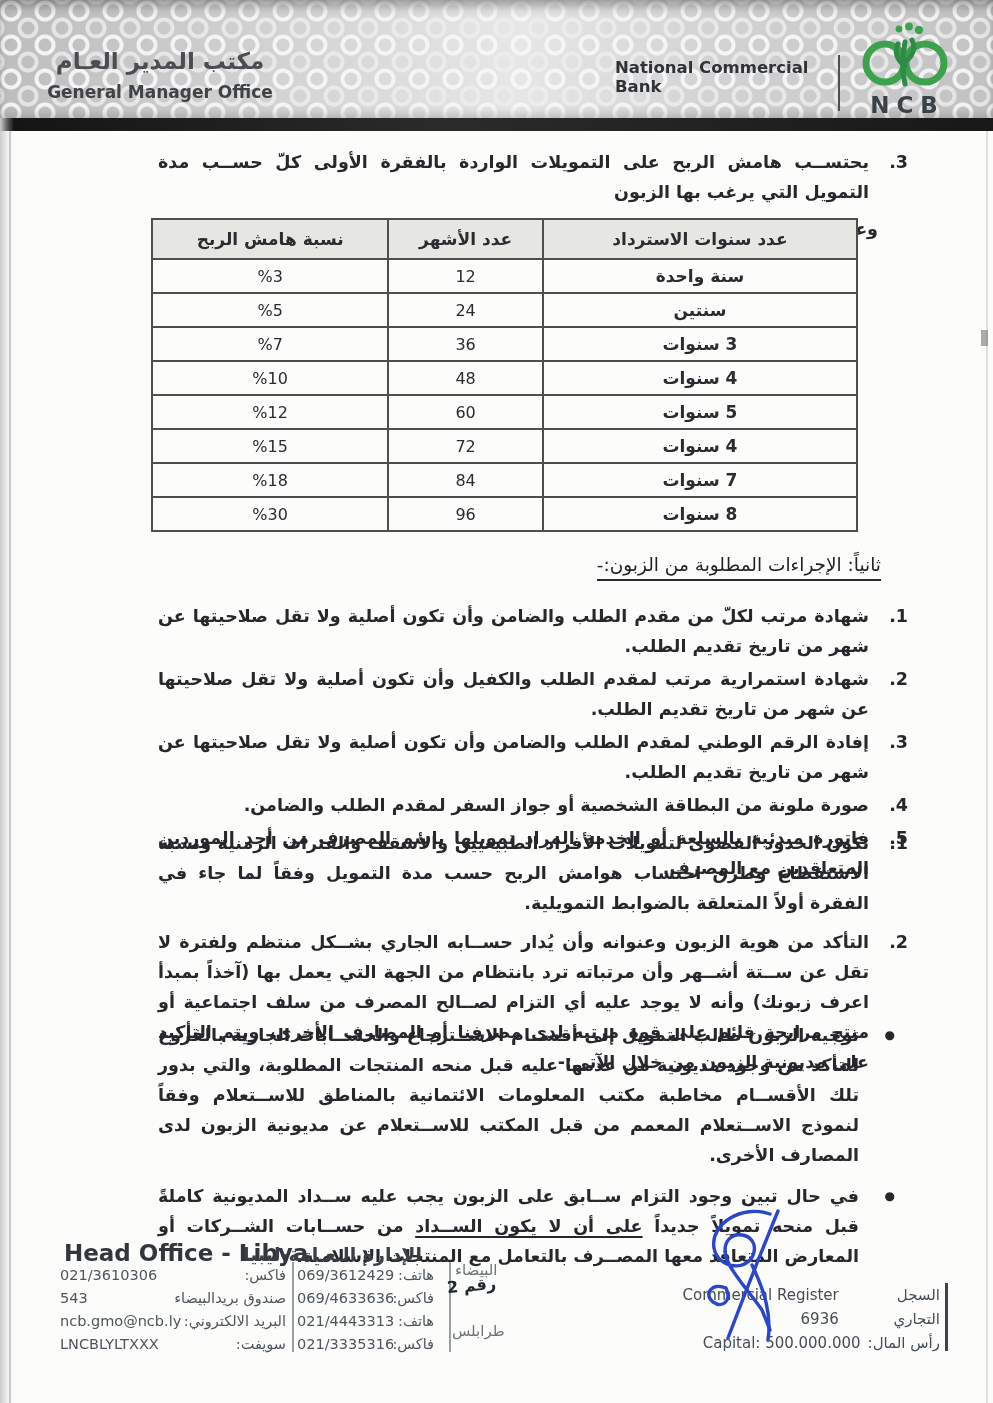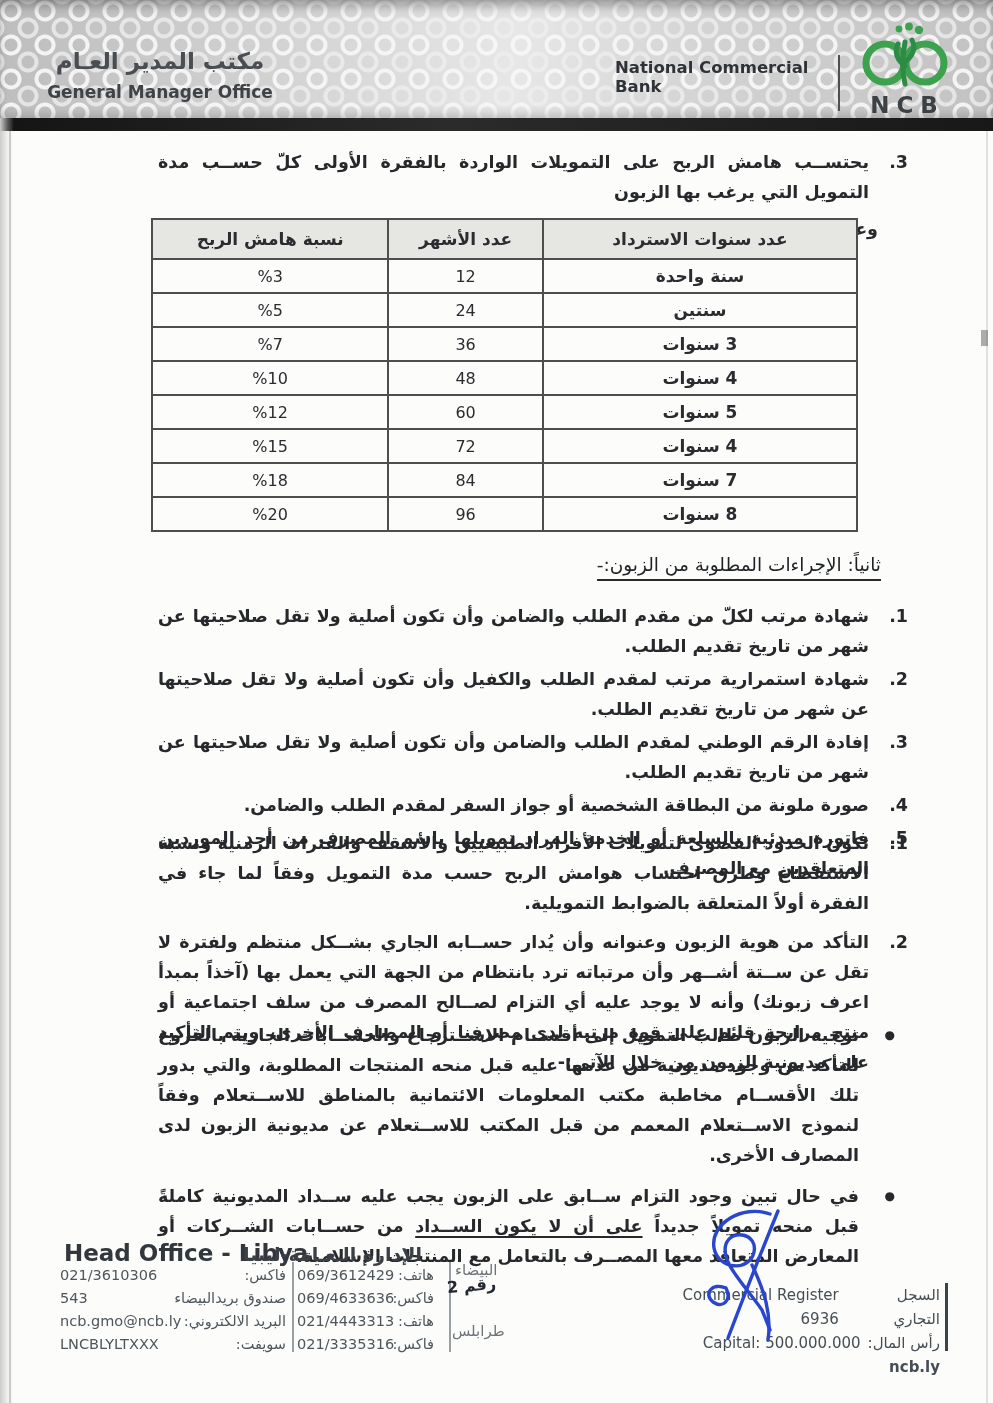--- a/index.html
+++ b/index.html
@@ -169,21 +169,21 @@
           <td class="numcell"><span class="ltr">%15</span></td>
         </tr>
       <tr>
           <td>7 سنوات</td>
           <td class="numcell">84</td>
           <td class="numcell"><span class="ltr">%18</span></td>
         </tr>
       <tr>
           <td>8 سنوات</td>
           <td class="numcell">96</td>
-          <td class="numcell"><span class="ltr">%20</span></td>
+          <td class="numcell"><span class="ltr">%30</span></td>
         </tr>
     </tbody>
   </table>
 
   <div class="sec-title" style="top:554px;">ثانياً: الإجراءات المطلوبة من الزبون:-</div>
 
   <div class="para" style="top:601px;">
     <div class="li-row" style="margin-bottom:3px;">
       <span class="li-num">1.</span>
       <span class="li-txt">شهادة مرتب لكلّ من مقدم الطلب والضامن وأن تكون أصلية ولا تقل صلاحيتها عن شهر من تاريخ تقديم الطلب.</span>
@@ -270,21 +270,20 @@
 
   <div class="reg-block">
     <div class="reg-row">
       <span>السجل التجاري</span>
       <span class="en">Commercial Register 6936</span>
     </div>
     <div class="reg-row">
       <span>رأس المال:</span>
       <span class="en">Capital: 500.000.000</span>
     </div>
-    <div class="website">ncb.ly</div>
   </div>
   <div class="reg-bar"></div>
 
   <div class="signature">
     <svg width="118" height="138" viewBox="0 0 118 138">
       <g fill="none" stroke="#2946cc" stroke-width="3.4" stroke-linecap="round">
         <path d="M80,6 C52,-4 20,16 24,40 C28,62 60,64 64,44 C68,26 42,20 36,36 C30,54 54,76 72,102 L80,122"></path>
         <path d="M88,3 C74,37 54,88 38,130"></path>
         <path d="M36,80 C22,74 13,86 23,94 C33,101 42,92 36,80"></path>
         <path d="M62,57 C74,82 82,106 78,132"></path>

